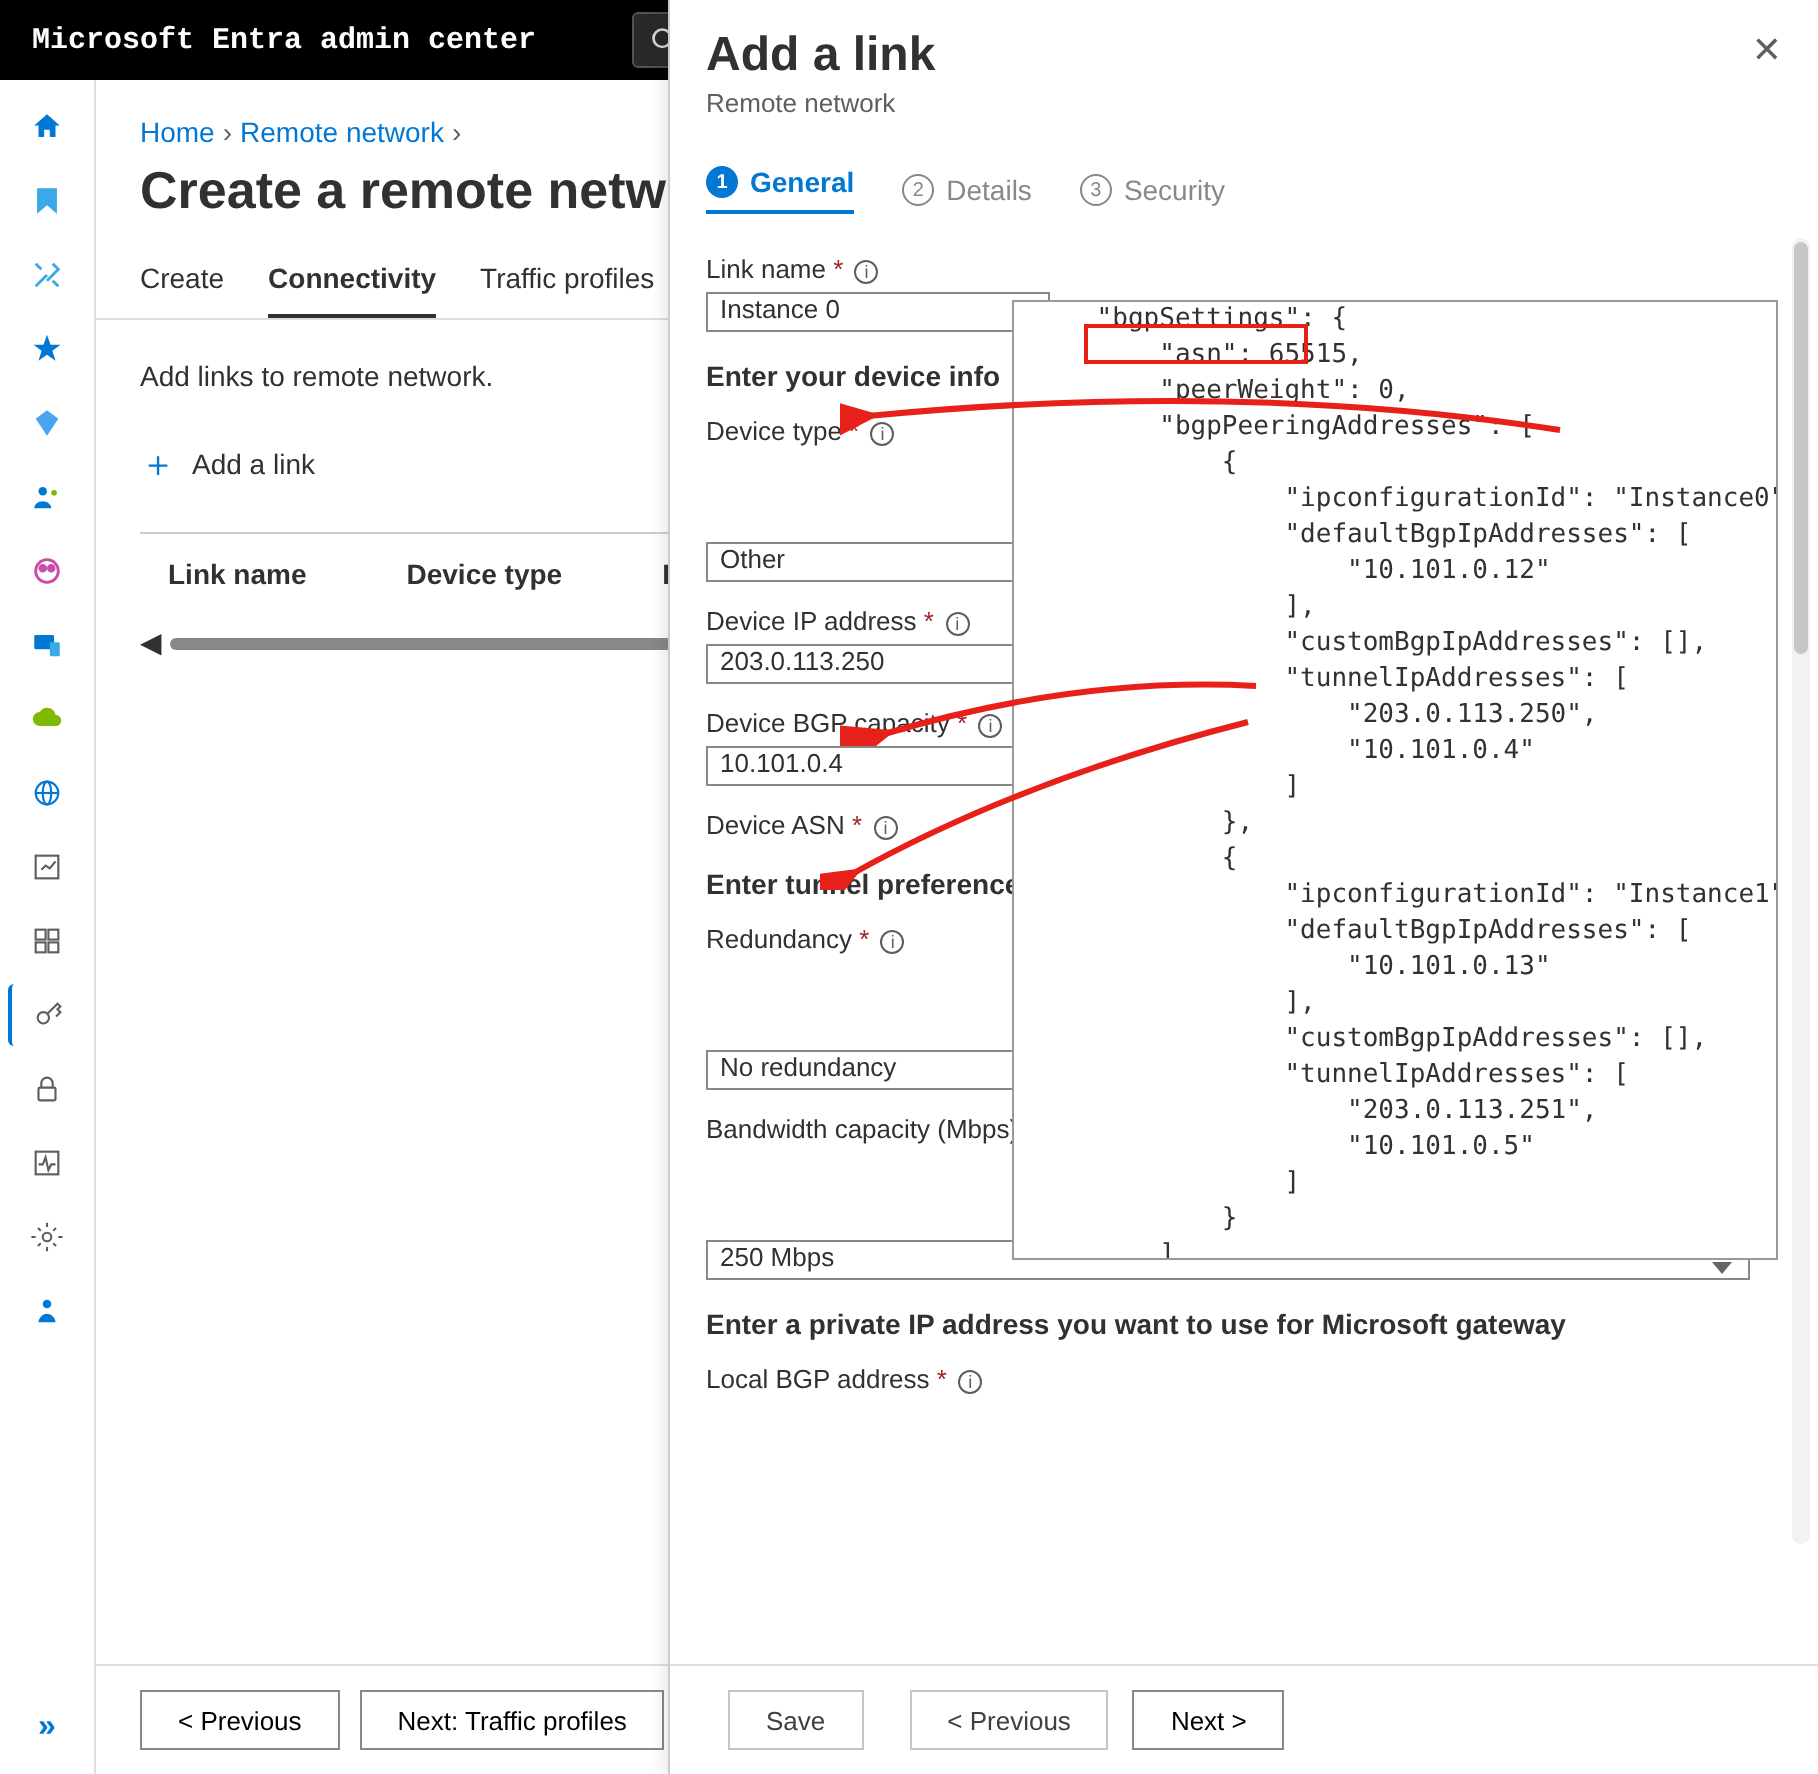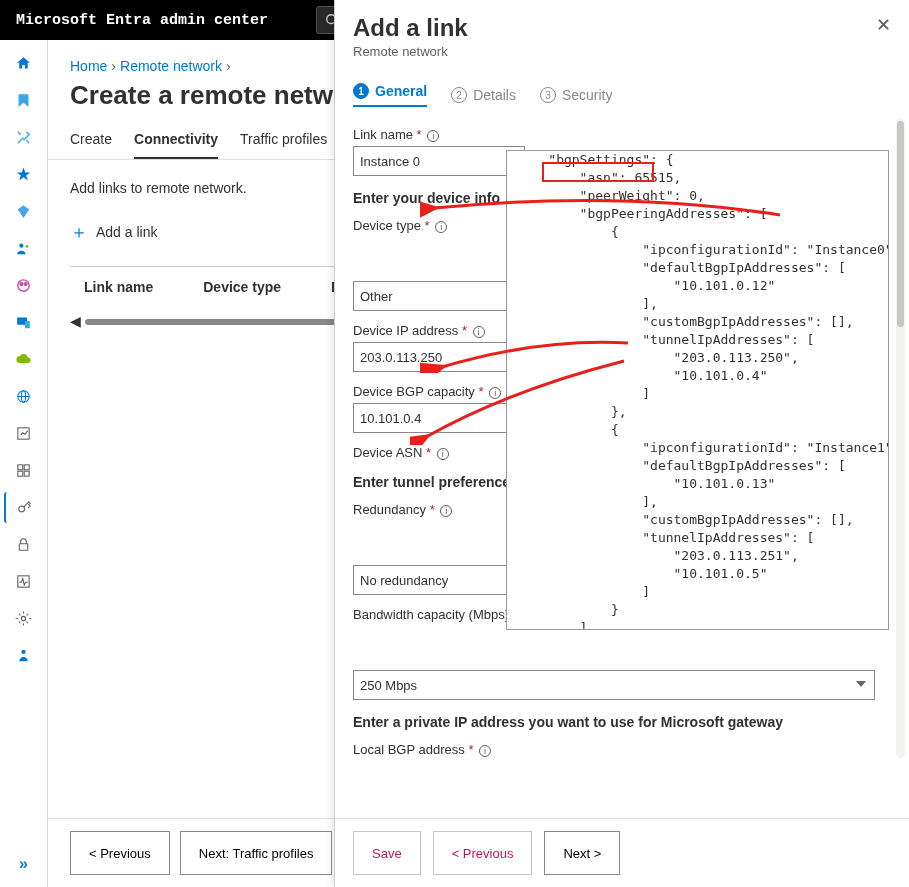--- a/index.html
+++ b/index.html
@@ -24,47 +24,47 @@
   .page-title { padding: 6px 22px 0; font-size: 26px; font-weight: 600; }
   .tabs { display: flex; gap: 22px; padding: 20px 22px 0; border-bottom: 1px solid #e1dfdd; }
   .tab { padding-bottom: 10px; font-size: 14px; color: #323130; cursor: pointer; }
   .tab.active { font-weight: 600; border-bottom: 2px solid #323130; }
   .content { padding: 20px 22px; font-size: 14px; flex: 1; }
   .addlink-btn { display: inline-flex; align-items: center; gap: 8px; margin-top: 24px; margin-bottom: 22px; cursor: pointer; }
   .addlink-btn .plus { color: #0078d4; font-size: 18px; font-weight: 100; }
   .table-head { display: flex; gap: 50px; font-size: 14px; font-weight: 600; border-top: 1px solid #cfcfcf; padding-top: 12px; }
   .lrarrow { margin-top: 18px; font-size: 14px; color: #323130; user-select: none; }
   .bottombar { border-top: 1px solid #e1dfdd; padding: 12px 22px; display: flex; gap: 10px; }
-  .btn { height: 44px; padding: 0 18px; border: 1px solid #8a8886; background: #fff; font-size: 13px; cursor: pointer; }
+  .btn { height: 30px; padding: 0 18px; border: 1px solid #8a8886; background: #fff; font-size: 13px; cursor: pointer; }
   
   .panel { position: absolute; top: 0; right: 0; width: 575px; height: 100%; background: #fff; border-left: 1px solid #ccc; box-shadow: -2px 0 8px rgba(0,0,0,.1); display: flex; flex-direction: column; }
   .panel-head { padding: 14px 18px 4px; display: flex; align-items: flex-start; }
   .panel-head-titles { flex: 1; }
   .panel-title { font-size: 24px; font-weight: 600; }
   .panel-subtitle { font-size: 13px; color: #605e5c; margin-top: 2px; }
   .panel-close { font-size: 18px; color: #605e5c; cursor: pointer; background: none; border: none; }
   .panel-tabs { display: flex; gap: 24px; padding: 20px 18px 8px; font-size: 14px; }
   .ptab { display: flex; align-items: center; gap: 6px; cursor: pointer; color: #8a8886; }
   .ptab .circ { width: 16px; height: 16px; border-radius: 50%; border: 1px solid #8a8886; display: inline-flex; align-items: center; justify-content: center; font-size: 10px; }
   .ptab.active { color: #0078d4; font-weight: 600; border-bottom: 2px solid #0078d4; padding-bottom: 6px; }
   .ptab.active .circ { background: #0078d4; color: #fff; border-color: #0078d4; }
   .panel-body { flex: 1; overflow: hidden; padding: 0 18px 0; position: relative; }
   .panel-body::-webkit-scrollbar { width: 12px; }
   .fscroll { position: absolute; right: 4px; top: 4px; width: 9px; bottom: 60px; background: #f3f2f1; border-radius: 6px; }
   .fscroll::before { content: ""; position: absolute; top: 2px; left: 1px; width: 7px; height: 206px; background: #c8c6c4; border-radius: 4px; }
   .fld-label { font-size: 13px; margin-top: 12px; margin-bottom: 4px; }
   .req { color: #a4262c; }
   .info-ic { display: inline-flex; width: 12px; height: 12px; border: 1px solid #605e5c; border-radius: 50%; align-items: center; justify-content: center; font-size: 9px; color: #605e5c; vertical-align: middle; margin-left: 2px; }
-  .fld { height: 30px; width: 172px; border: 1px solid #8a8886; padding: 0 6px; font-size: 13px; display: flex; align-items: center; }
+  .fld { height: 20px; width: 172px; border: 1px solid #8a8886; padding: 0 6px; font-size: 13px; display: flex; }
   .fld-full { width: 522px; }
   .sel { position: relative; margin-top: 48px; }
   .sel::after { content: ""; position: absolute; right: 8px; top: 10px; width: 0; height: 0; border-left: 5px solid transparent; border-right: 5px solid transparent; border-top: 6px solid #666; }
   .section-h { font-weight: 700; font-size: 14px; margin-top: 14px; margin-bottom: 2px; }
   .panel-footer { border-top: 1px solid #e1dfdd; padding: 12px 18px; display: flex; gap: 12px; }
-  .btn-disabled { color: #be185d; border-color: #c8c6c4; }
+  .btn-disabled { color: #404040; border-color: #c8c6c4; margin-left: 11px; }
   
   .jsonbox { position: absolute; left: 506px; top: 150px; width: 383px; height: 480px; background: #fff; border: 1px solid #999; padding: 0 10px 6px; font-family: Consolas, monospace; font-size: 13px; line-height: 18px; white-space: pre; overflow: hidden; }
   .redbox { position: absolute; border: 2px solid #e8201a; }
   .redarrow-svg { position: absolute; pointer-events: none; }
 </style>
 </head>
 <body>
 
 <div class="topbar">
   <div class="topbar-title">Microsoft Entra admin center</div>

